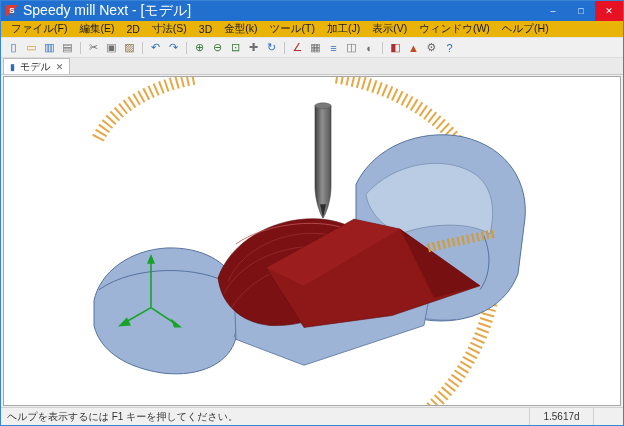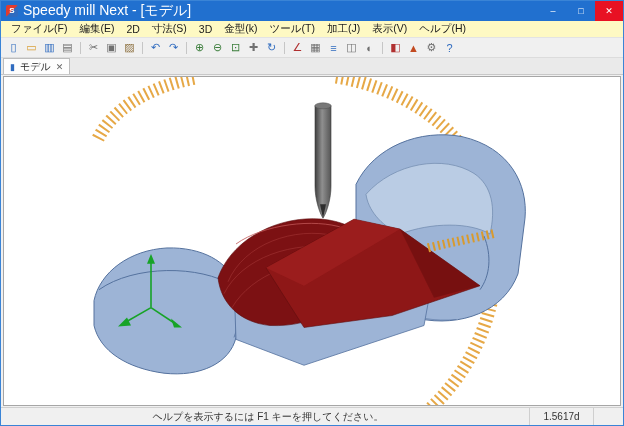--- a/index.html
+++ b/index.html
@@ -13,37 +13,37 @@
     flex-direction: column;
   }
   
   .titlebar { height: 20px; flex: 0 0 20px; background: #2170cf; display: flex; align-items: center; color: #fff; padding-left: 5px; gap: 5px; }
   .app-icon { width: 12px; height: 12px; border-radius: 2px; background: linear-gradient(135deg, #e23b2e 48%, #2f6bbf 52%); color: #fff; font-size: 8px; line-height: 12px; text-align: center; font-weight: bold; }
   .win-title { font-size: 14px; white-space: nowrap; }
   .win-controls { margin-left: auto; display: flex; height: 100%; }
   .win-btn { width: 28px; height: 100%; display: flex; align-items: center; justify-content: center; font-size: 9px; color: #fff; }
   .win-btn.close { background: #e81123; }
   
-  .menubar { height: 17px; flex: 0 0 17px; background: #fef9c3; border-bottom: 1px solid #e3e3e3; display: flex; align-items: center; padding-left: 4px; }
+  .menubar { height: 17px; flex: 0 0 17px; background: #eab308; border-bottom: 1px solid #e3e3e3; display: flex; align-items: center; padding-left: 4px; }
   .menu-item { padding: 0 6px; font-size: 10.5px; color: #1a1a1a; white-space: nowrap; }
   
   .toolbar { height: 20px; flex: 0 0 20px; background: #f0f0f0; border-bottom: 1px solid #dcdcdc; display: flex; align-items: center; padding-left: 4px; gap: 1px; }
   .tool-icon { width: 17px; height: 17px; display: flex; align-items: center; justify-content: center; font-size: 11px; border-radius: 2px; }
   .tb-sep { width: 1px; height: 12px; background: #c6c6c6; margin: 0 3px; flex: 0 0 1px; }
   
   .tabbar { height: 17px; flex: 0 0 17px; background: #eaeaea; border-bottom: 1px solid #c8c8c8; display: flex; align-items: flex-end; padding-left: 2px; }
   .tab { height: 16px; display: flex; align-items: center; background: #fdfdfd; border: 1px solid #bdbdbd; border-bottom: none; padding: 0 6px; gap: 5px; font-size: 10px; color: #222; }
   .tab-icon { color: #2f6bbf; font-size: 9px; }
   .tab-close { color: #666; font-size: 9px; }
   
   .viewport-wrap { flex: 1 1 auto; background: #f0f0f0; padding: 1px 2px; min-height: 0; }
   .viewport { width: 100%; height: 100%; background: #ffffff; border: 1px solid #a6a6a6; }
   .viewport svg { display: block; width: 100%; height: 100%; }
   
-  .statusbar { height: 18px; flex: 0 0 18px; background: #f0f0f0; border-top: 1px solid #d0d0d0; display: flex; align-items: center; font-size: 10px; color: #333; text-align: center; }
+  .statusbar { height: 18px; flex: 0 0 18px; background: #f0f0f0; border-top: 1px solid #d0d0d0; display: flex; align-items: center; font-size: 10px; color: #333; }
   .status-help { flex: 1; padding-left: 6px; white-space: nowrap; overflow: hidden; }
   .status-value { width: 64px; border-left: 1px solid #cfcfcf; height: 100%; display: flex; align-items: center; justify-content: center; }
   .status-grip { width: 30px; border-left: 1px solid #cfcfcf; height: 100%; }
 </style>
 </head>
 <body>
 
 <div class="titlebar">
   <div class="app-icon">S</div>
   <div class="win-title">Speedy mill Next - [モデル]</div>
@@ -57,20 +57,21 @@
 <div class="menubar">
   <span class="menu-item">ファイル(F)</span>
   <span class="menu-item">編集(E)</span>
   <span class="menu-item">2D</span>
   <span class="menu-item">寸法(S)</span>
   <span class="menu-item">3D</span>
   <span class="menu-item">金型(k)</span>
   <span class="menu-item">ツール(T)</span>
   <span class="menu-item">加工(J)</span>
   <span class="menu-item">表示(V)</span>
+  <span class="menu-item">ウィンドウ(W)</span>
   <span class="menu-item">ヘルプ(H)</span>
 </div>
 
 <div class="toolbar">
   <span class="tool-icon" style="color: rgb(47, 107, 191);">▯</span>
   <span class="tool-icon" style="color: rgb(217, 162, 60);">▭</span>
   <span class="tool-icon" style="color: rgb(47, 107, 191);">▥</span>
   <span class="tool-icon" style="color: rgb(112, 112, 112);">▤</span>
   <span class="tb-sep"></span>
   <span class="tool-icon" style="color: rgb(112, 112, 112);">✂</span>

